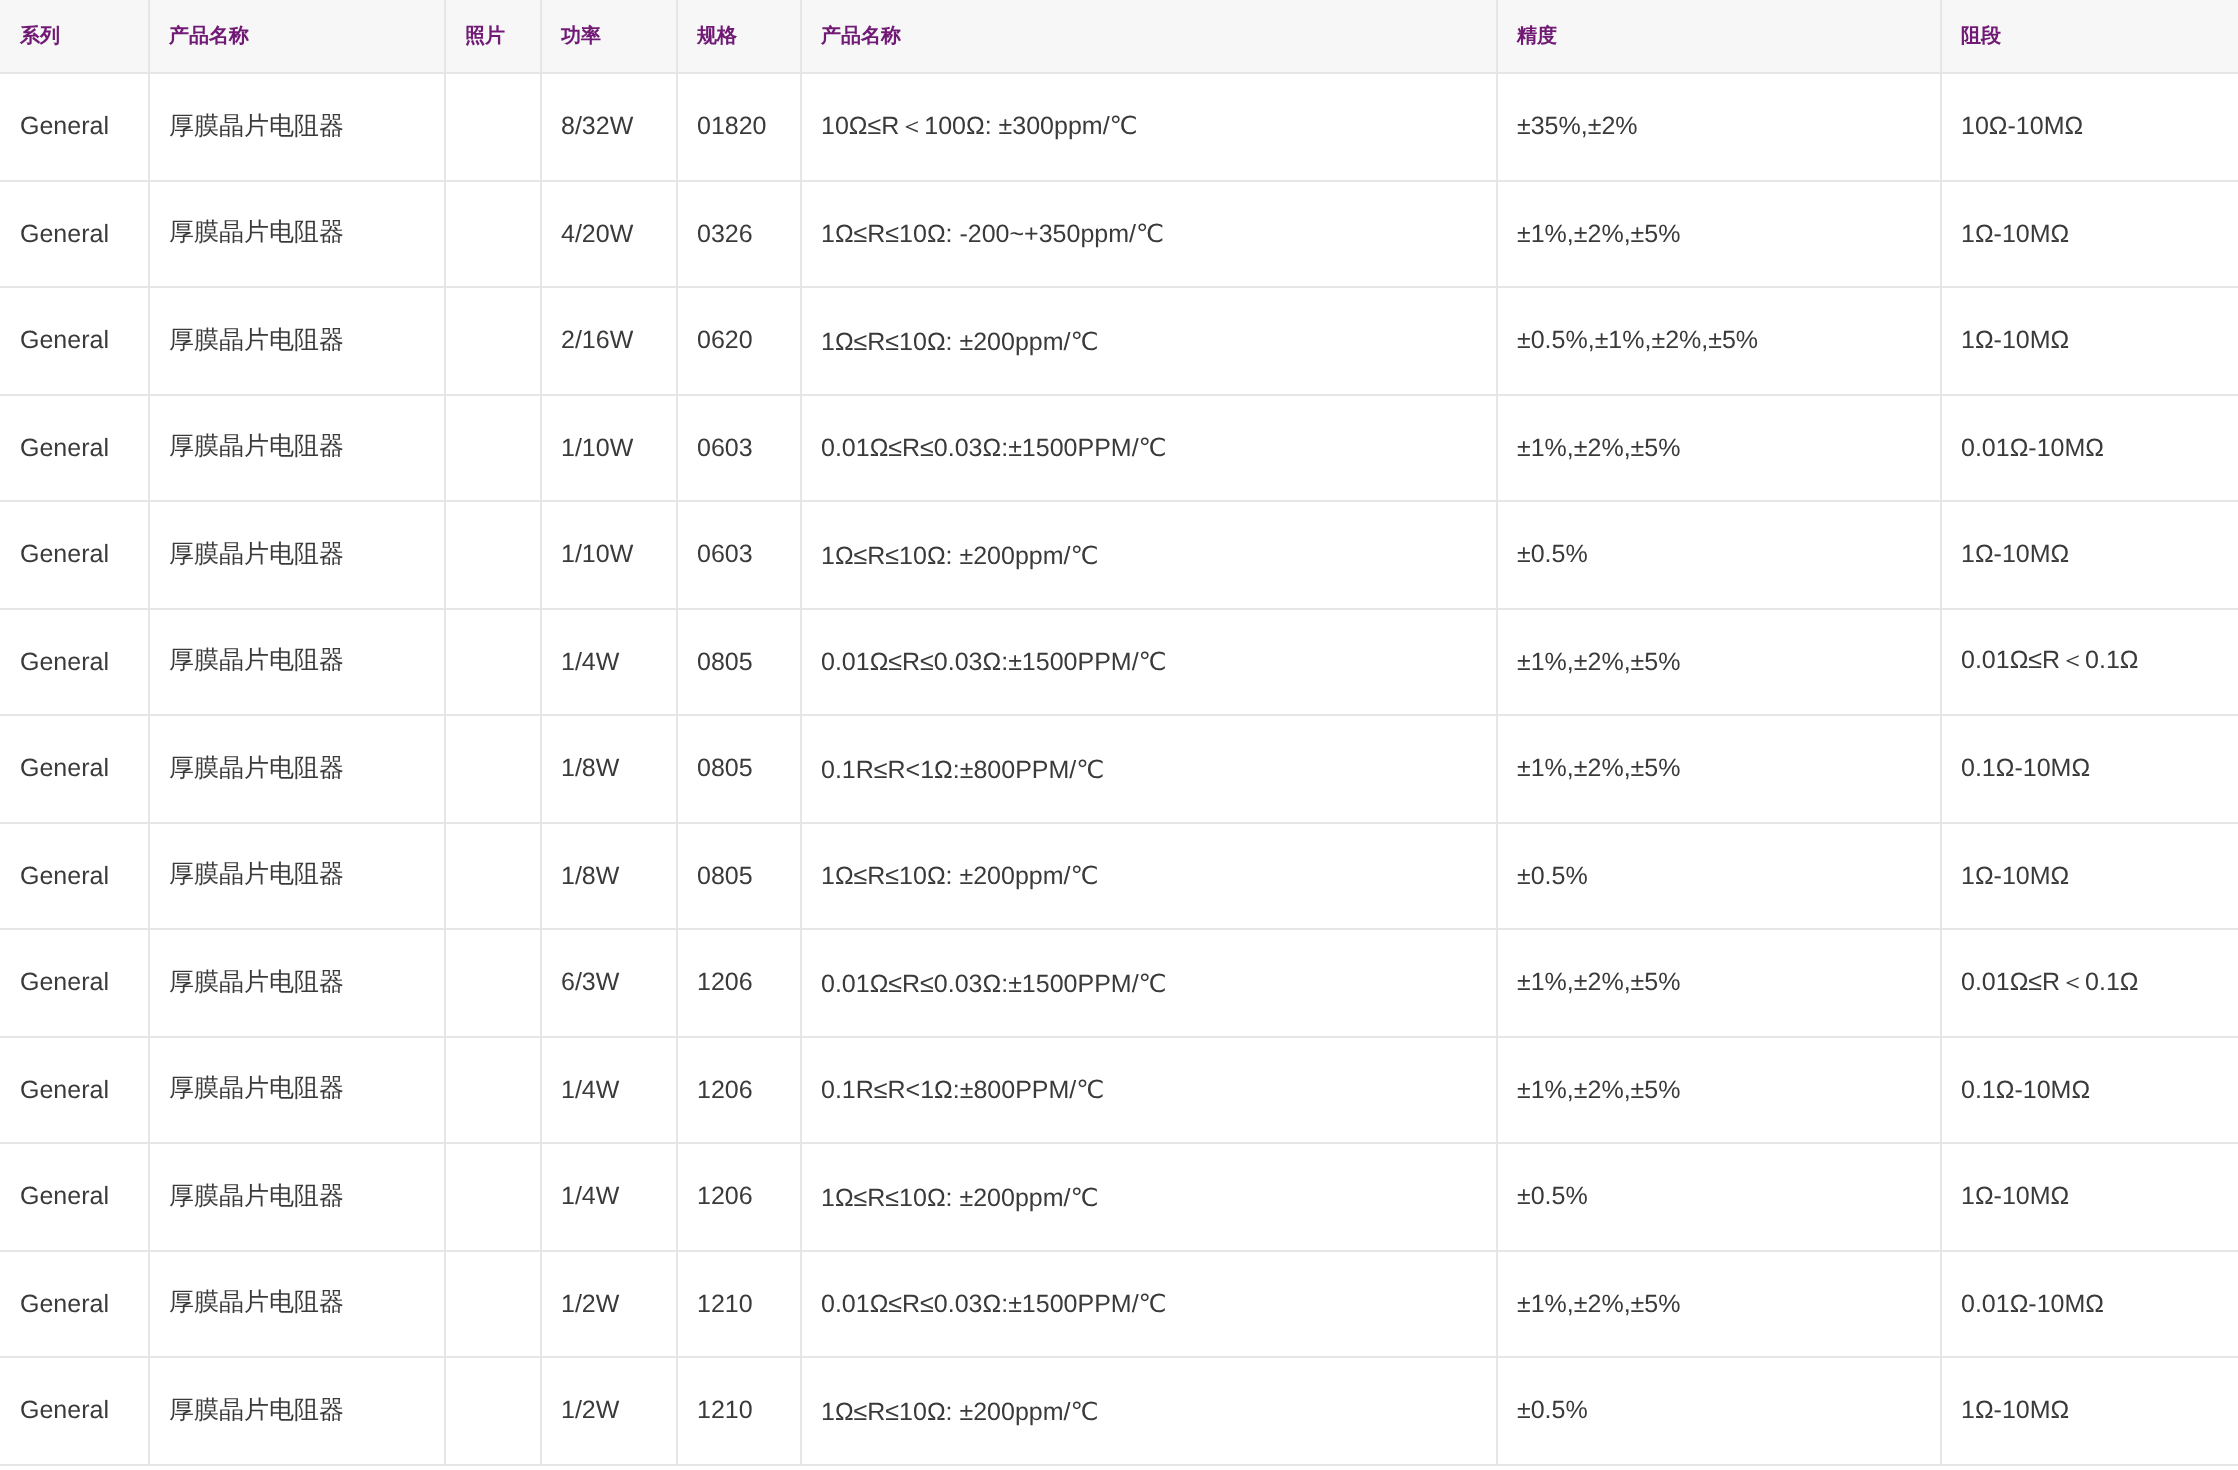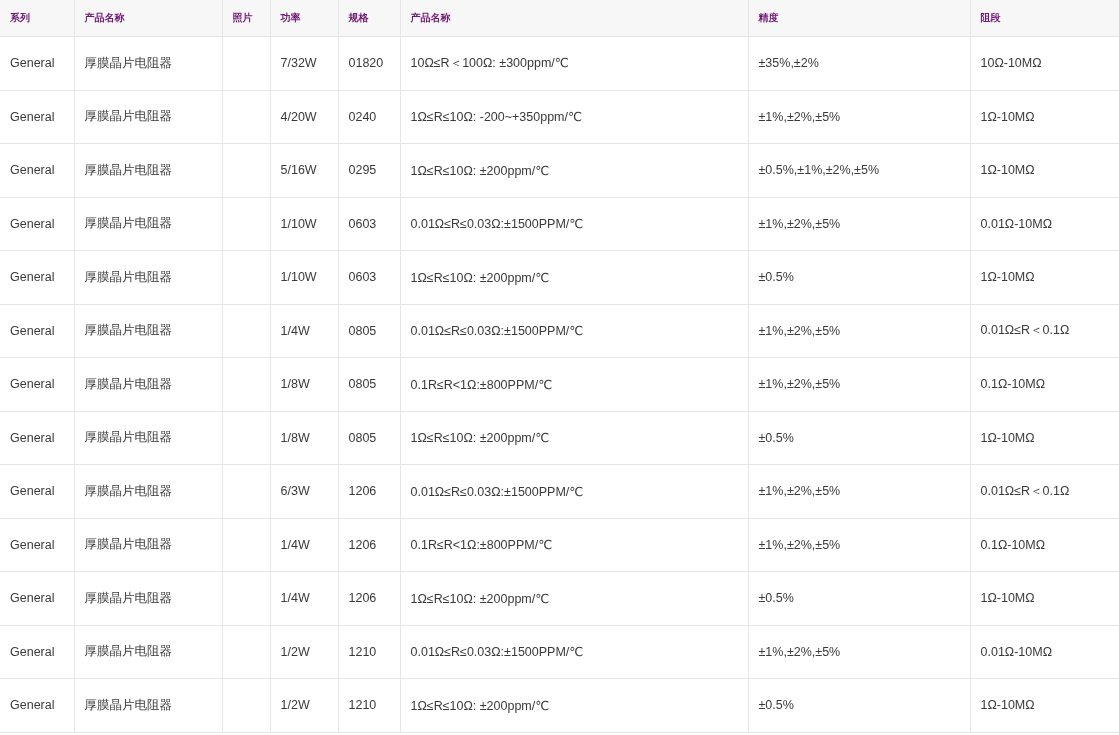--- a/index.html
+++ b/index.html
@@ -86,42 +86,42 @@
       <th class="cell-cjk">产品名称</th>
       <th class="cell-cjk">精度</th>
       <th class="cell-cjk">阻段</th>
     </tr>
   </thead>
   <tbody id="table-body">
       <tr>
         <td>General</td>
         <td class="cell-cjk">厚膜晶片电阻器</td>
         <td></td>
-        <td>7/32W</td>
+        <td>8/32W</td>
         <td>01820</td>
         <td>10Ω≤R＜100Ω: ±300ppm/℃</td>
         <td>±35%,±2%</td>
         <td>10Ω-10MΩ</td>
       </tr>
       <tr>
         <td>General</td>
         <td class="cell-cjk">厚膜晶片电阻器</td>
         <td></td>
         <td>4/20W</td>
-        <td>0240</td>
+        <td>0326</td>
         <td>1Ω≤R≤10Ω: -200~+350ppm/℃</td>
         <td>±1%,±2%,±5%</td>
         <td>1Ω-10MΩ</td>
       </tr>
       <tr>
         <td>General</td>
         <td class="cell-cjk">厚膜晶片电阻器</td>
         <td></td>
-        <td>5/16W</td>
-        <td>0295</td>
+        <td>2/16W</td>
+        <td>0620</td>
         <td>1Ω≤R≤10Ω: ±200ppm/℃</td>
         <td>±0.5%,±1%,±2%,±5%</td>
         <td>1Ω-10MΩ</td>
       </tr>
       <tr>
         <td>General</td>
         <td class="cell-cjk">厚膜晶片电阻器</td>
         <td></td>
         <td>1/10W</td>
         <td>0603</td>

